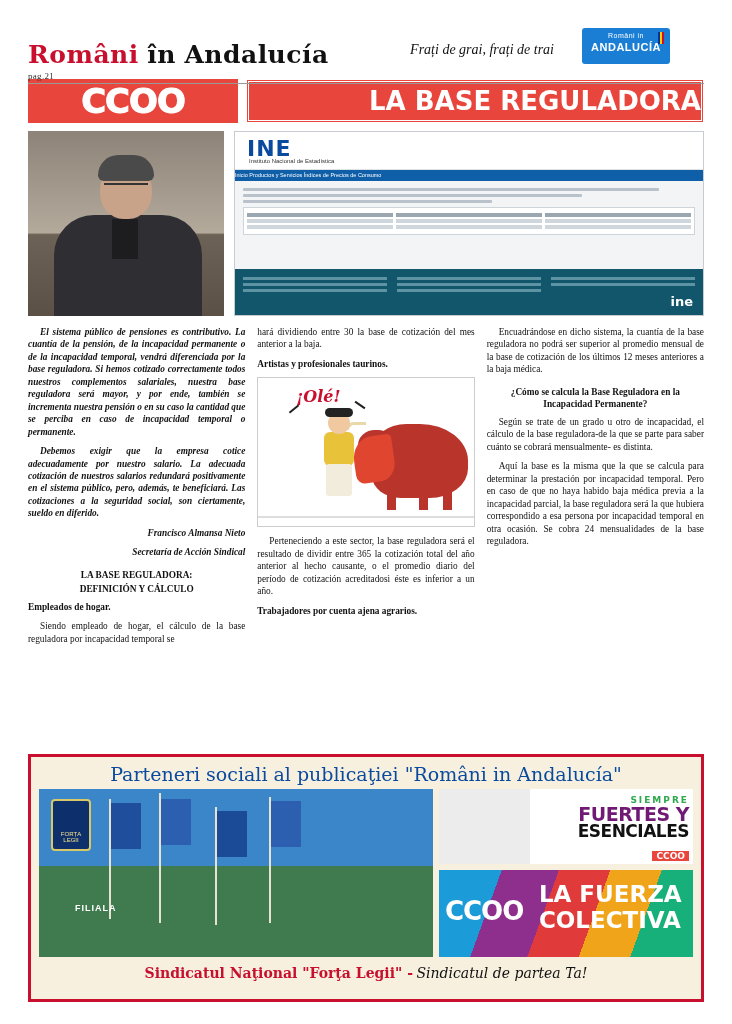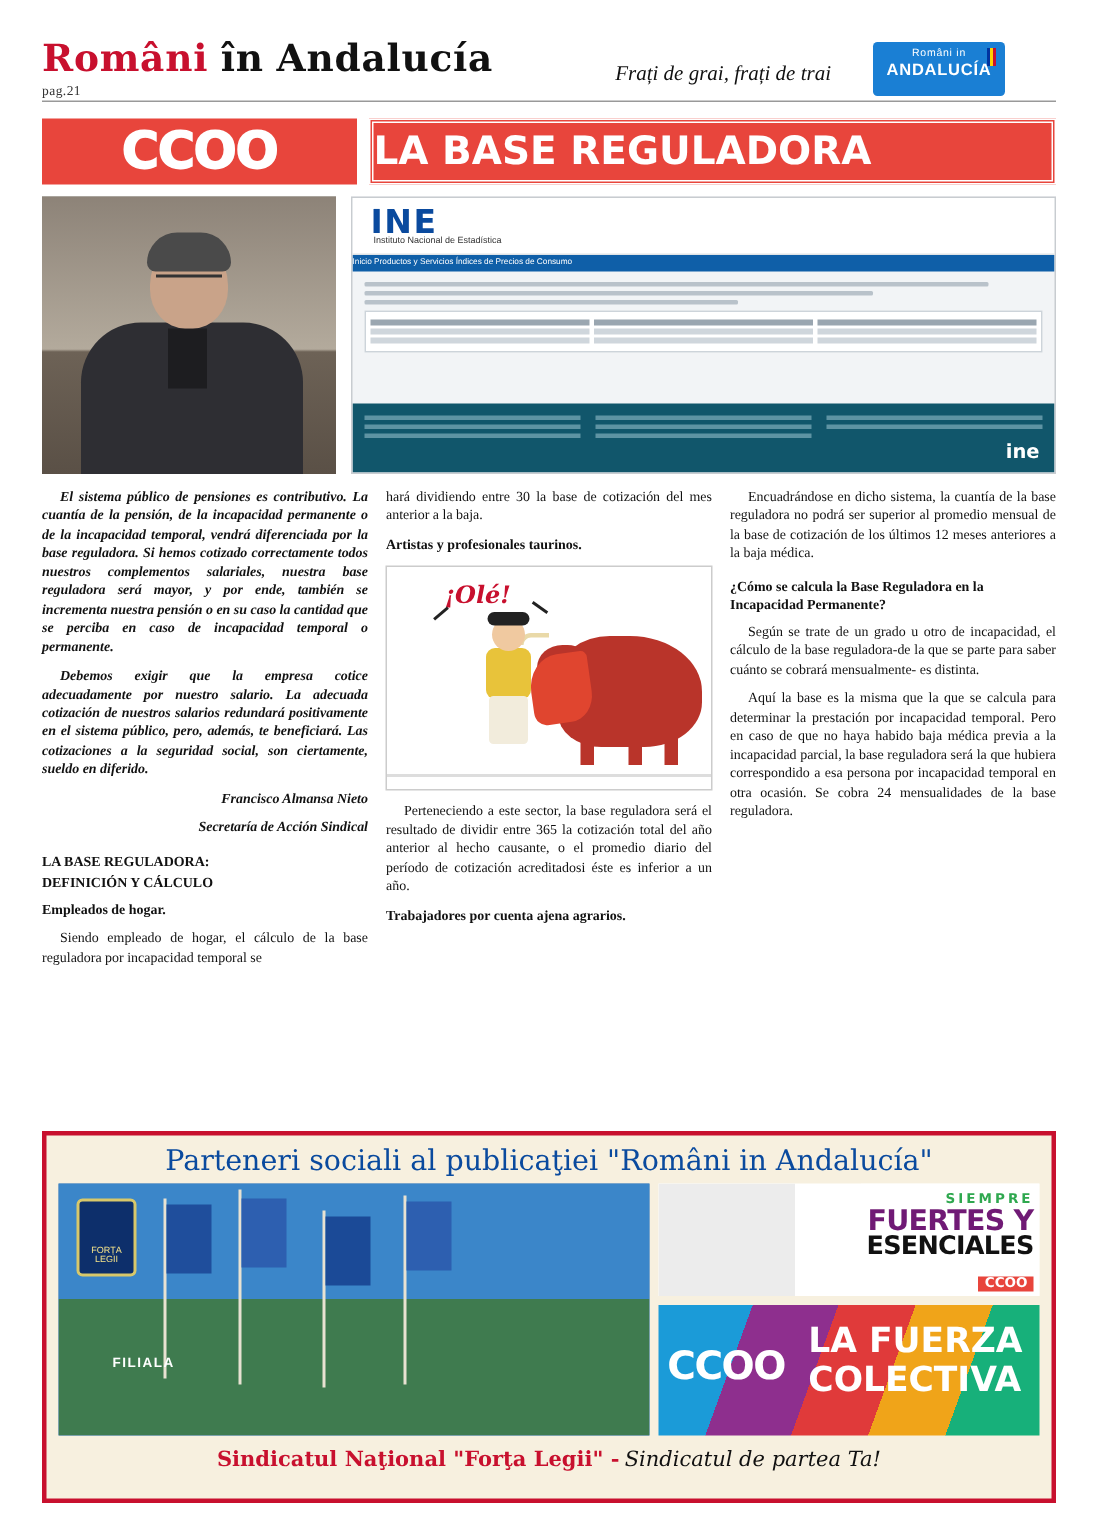--- a/index.html
+++ b/index.html
@@ -8,21 +8,21 @@
     width: 732px; height: 1024px;
     background: #ffffff;
     font-family: "Liberation Serif", serif;
     color: #111;
     position: relative;
     overflow: hidden;
   }
   .page { position: relative; width: 732px; height: 1024px; padding: 0 28px; }
 
   
-  .masthead { position: relative; height: 73px; padding-top: 24px; }
+  .masthead { position: relative; height: 73px; padding-top: 40px; }
   .mast-title {
     font-family: "DejaVu Serif", serif;
     font-size: 25px;
     letter-spacing: .5px;
   }
   .mast-title .red { color: #c8102e; font-weight: bold; }
   .mast-title .blk { color: #111; font-weight: bold; }
   .mast-pag { font-size: 9px; color: #333; margin-top: 2px; letter-spacing:.3px; }
   .slogan {
     position: absolute; right: 150px; top: 42px;
@@ -58,21 +58,21 @@
   
   .banner-row { display:flex; gap: 8px; margin-top: 6px; height: 44px; }
   .ccoo-box {
     width: 210px; background:#e8453c; display:flex; align-items:center; justify-content:center;
   }
   .ccoo-text {
     font-family:"DejaVu Sans", sans-serif; font-weight:bold; font-size: 34px;
     color:#fff; letter-spacing: -1px; -webkit-text-stroke: 1px #fff;
   }
   .title-box {
-    flex:1; background:#e8453c; display:flex; align-items:center; justify-content:flex-start;
+    flex:1; background:#e8453c; display:flex; align-items:center; justify-content:flex-end;
     border: 3px double #fff;
   }
   .title-text {
     font-family:"DejaVu Sans", sans-serif; font-weight:bold; font-size: 26px;
     color:#fff; letter-spacing: 0px; text-transform: uppercase;
   }
 
   
   .media-row { display:flex; gap:10px; margin-top: 8px; }
   .photo {
@@ -119,21 +119,21 @@
      font-weight:bold; font-family:"DejaVu Sans",sans-serif;}
 
   
   .cols { display:flex; gap:12px; margin-top: 10px; }
   .col { width: 218px; font-size: 9.3px; line-height: 1.34; text-align: justify; }
   .col p { margin: 0 0 7px 0; text-indent: 12px; }
   .col p.noind { text-indent: 0; }
   .ital { font-style: italic; font-weight: bold; }
   .sig { text-align:right; font-weight:bold; font-style:italic; margin:0; font-size:9.3px;}
   .sub-h {
-    text-align:left; font-weight:bold; font-size:9.3px; margin: 10px 0 6px 0; line-height:1.3;
+    text-align:center; font-weight:bold; font-size:9.3px; margin: 10px 0 6px 0; line-height:1.3;
   }
   .bold-lead { font-weight:bold; }
 
   .cartoon { width: 100%; height: 150px; border:1px solid #ccc; background:#fff;
      position:relative; overflow:hidden; margin: 2px 0 8px 0; }
   .c-ole { position:absolute; left:38px; top:8px; font-family:"DejaVu Serif",serif;
      font-style:italic; font-weight:bold; font-size:16px; color:#c8102e; }
   .c-bull { position:absolute; right:6px; top:46px; width:96px; height:74px;
      background:#b9342a; border-radius: 36% 50% 40% 30%; }
   .c-bullhead { position:absolute; right:82px; top:52px; width:34px; height:30px;

